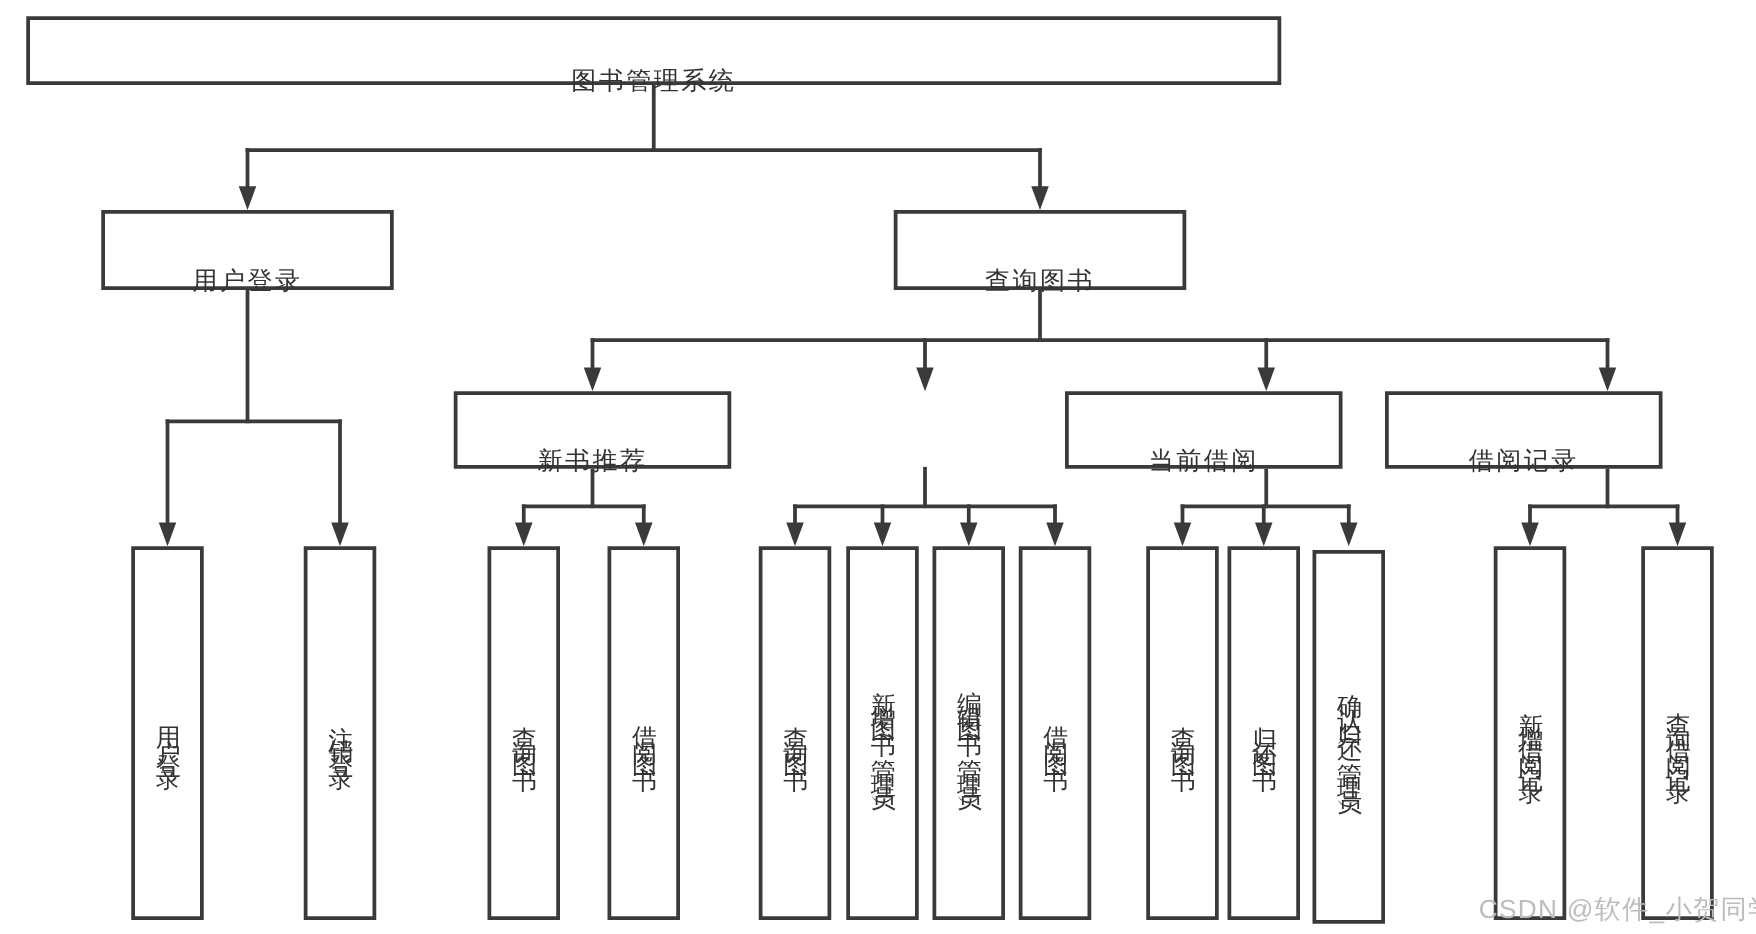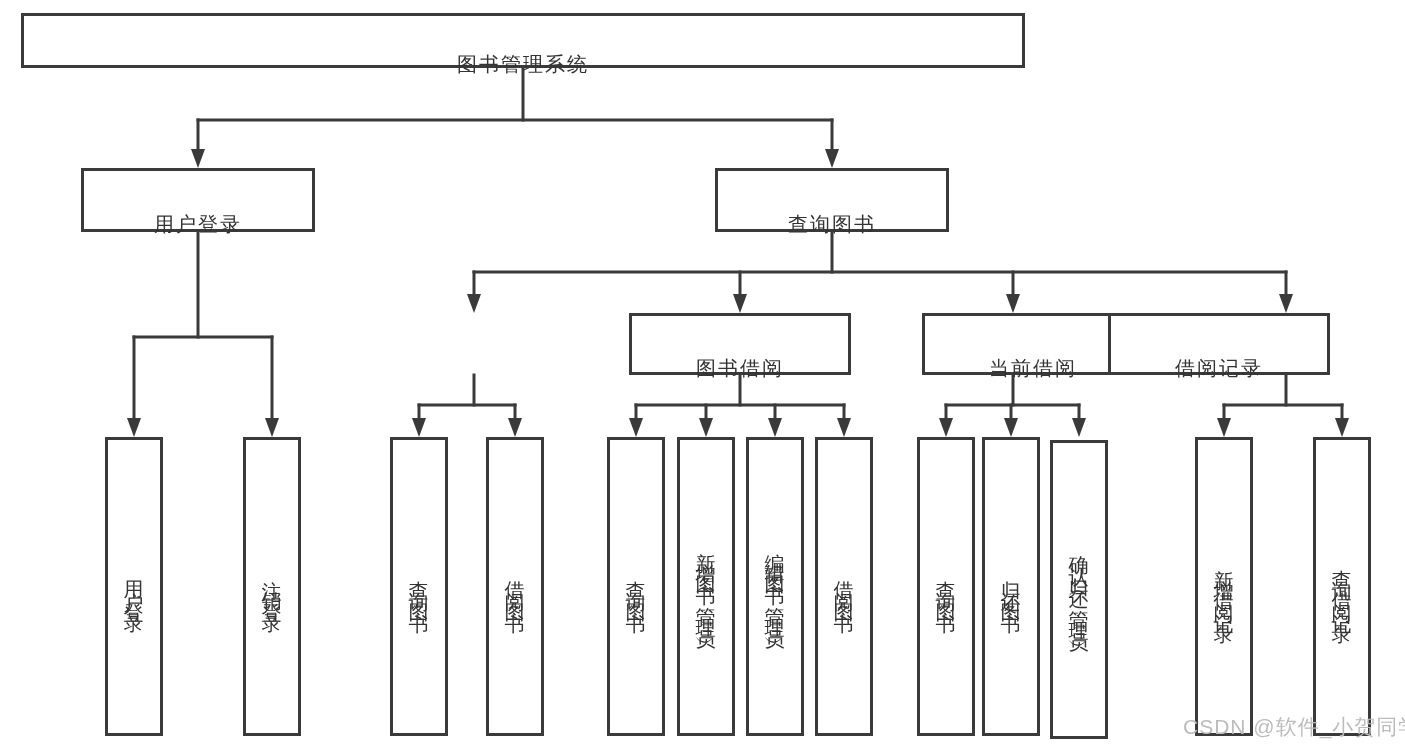--- a/index.html
+++ b/index.html
@@ -145,24 +145,24 @@
     <span class="hlabel">图书管理系统</span>
   </div>
 
   <div class="node lvl2" style="left:81px;">
     <span class="hlabel">用户登录</span>
   </div>
   <div class="node lvl2" style="left:715px;">
     <span class="hlabel">查询图书</span>
   </div>
 
-  <div class="node lvl3" style="left:629px;">
-    <span class="hlabel">图书借阅</span>
-  </div>
-  <div class="node lvl3" style="left:922px;">
+  <div class="node lvl3" style="left:363px;">
+    <span class="hlabel">新书推荐</span>
+  </div>
+  <div class="node lvl3" style="left:852px;">
     <span class="hlabel">当前借阅</span>
   </div>
   <div class="node lvl3" style="left:1108px;">
     <span class="hlabel">借阅记录</span>
   </div>
 
   <div class="node leaf" style="left:105px;">
     <span class="vtext">用户登录</span>
   </div>
   <div class="node leaf" style="left:243px;">

